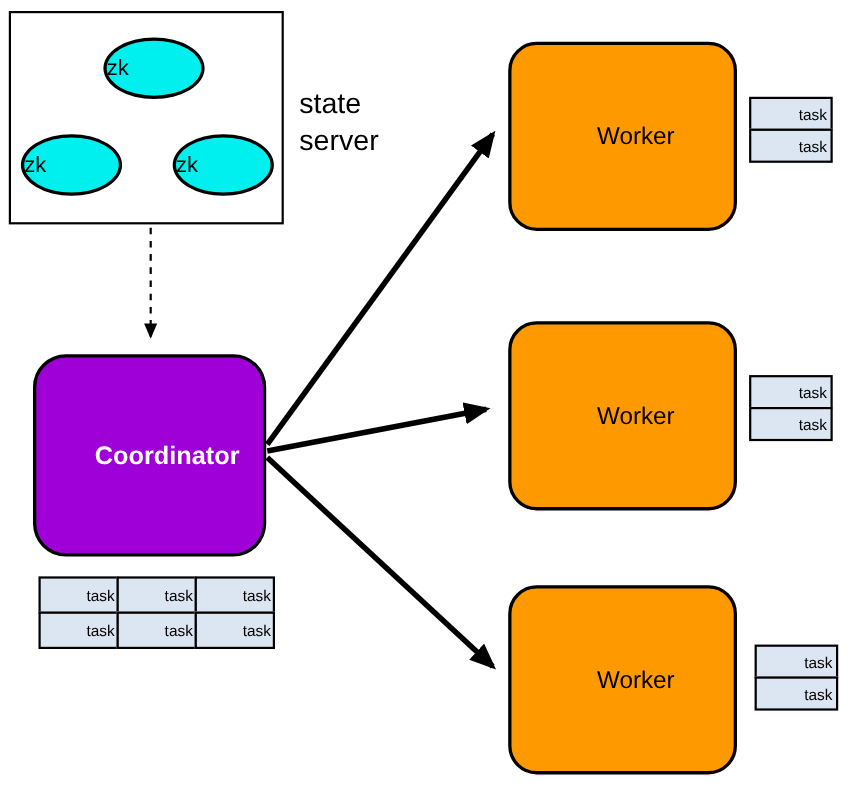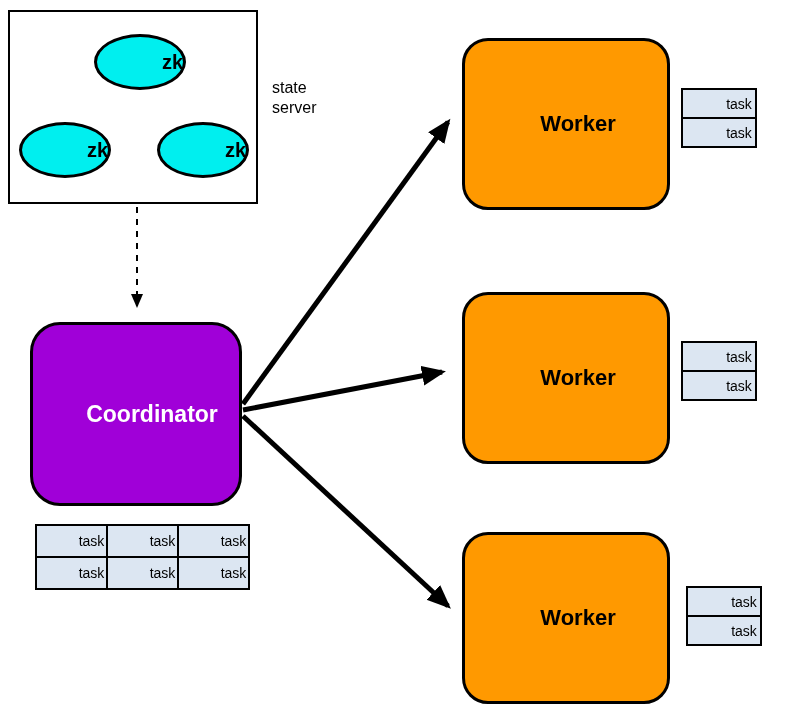--- a/index.html
+++ b/index.html
@@ -27,30 +27,30 @@
   .state-server-box {
     left: 8px; top: 10px; width: 250px; height: 194px;
     background: #ffffff;
     border: 2px solid var(--line, #000);
   }
   .zk {
     width: 92px; height: 56px;
     background: var(--zk-fill, #00efef);
     border: 3px solid var(--line, #000);
     border-radius: 50%;
-    display: flex; align-items: center; justify-content: flex-end;
-    font-weight: bold; font-size: 20px; color: #000;
+    display: flex; align-items: center; justify-content: flex-start;
+    font-weight: normal; font-size: 20px; color: #000;
   }
   .zk-top   { left: 94px;  top: 34px;  }
   .zk-left  { left: 19px;  top: 122px; }
   .zk-right { left: 157px; top: 122px; }
 
   .state-server-label {
     left: 272px; top: 78px; width: 110px;
-    font-size: 16px; color: #000;
+    font-size: 26px; color: #000;
     white-space: pre-line; line-height: 1.25;
   }
 
   
   .coordinator {
     left: 30px; top: 322px; width: 212px; height: 184px;
     background: var(--coordinator-fill, #a000d8);
     border: 3px solid var(--line, #000);
     border-radius: 30px;
     display: flex; align-items: center; justify-content: center;
@@ -60,21 +60,21 @@
   }
 
   
   .worker {
     width: 208px; height: 172px;
     background: var(--worker-fill, #ff9900);
     border: 3px solid var(--line, #000);
     border-radius: 26px;
     display: flex; align-items: center; justify-content: center;
   }
-  .worker .label { color: #000; font-weight: bold; font-size: 22px; margin-left: 24px; }
+  .worker .label { color: #000; font-weight: normal; font-size: 22px; margin-left: 24px; }
   .worker-1 { left: 462px; top: 38px;  }
   .worker-2 { left: 462px; top: 292px; }
   .worker-3 { left: 462px; top: 532px; }
 
   
   .task-cell {
     box-sizing: border-box;
     background: var(--task-fill, #dce6f2);
     border: 2px solid var(--line, #000);
     display: flex; align-items: center; justify-content: center;

